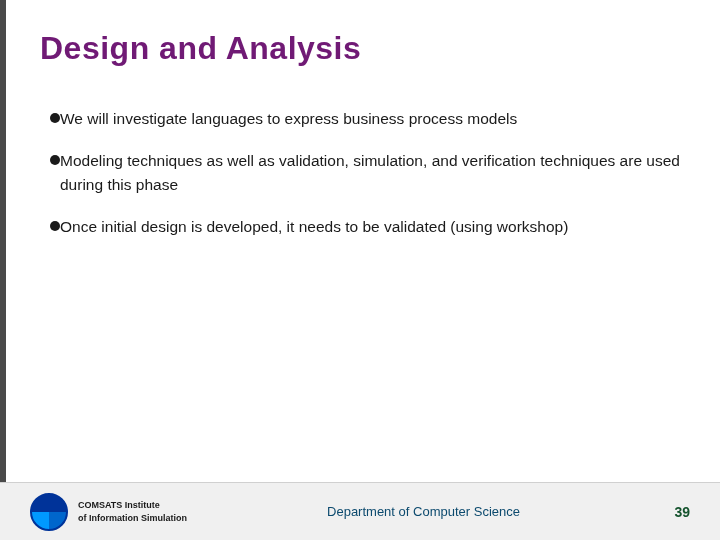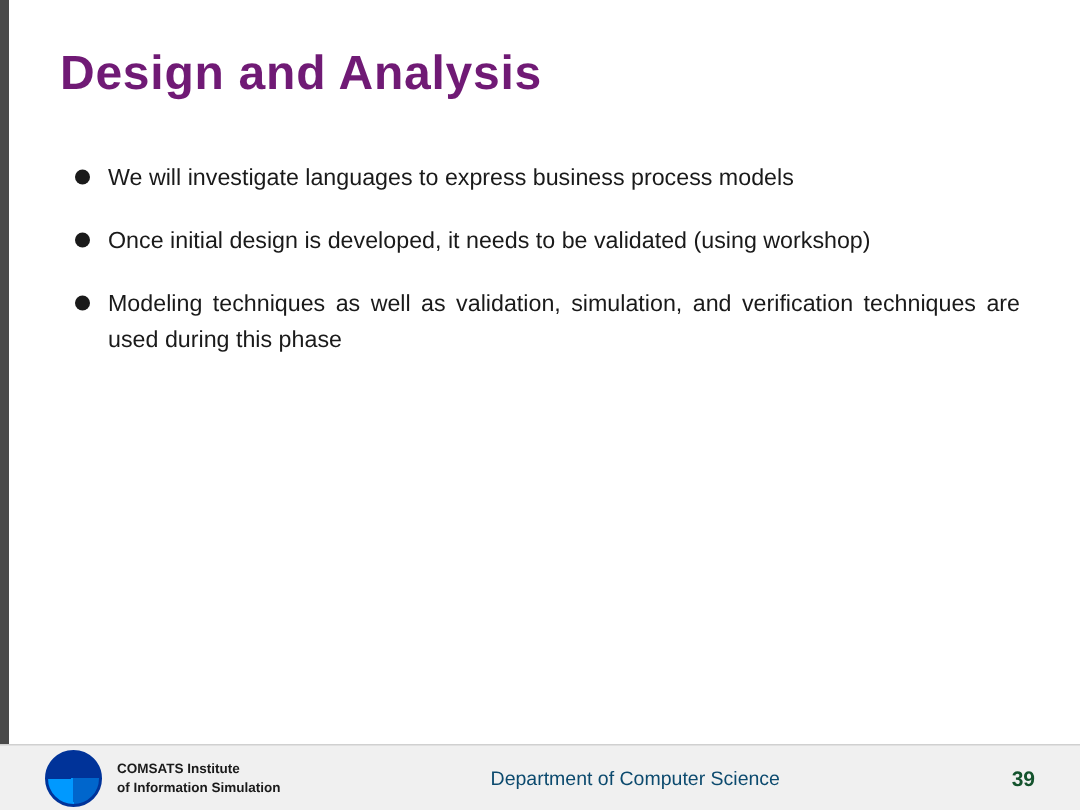--- a/index.html
+++ b/index.html
@@ -43,21 +43,20 @@
     }
 
     .content-area {
       padding-left: 10px;
     }
 
     .bullet-item {
       display: flex;
       align-items: flex-start;
       margin-bottom: 18px;
-      gap: 12px;
     }
 
     .bullet-dot {
       width: 10px;
       height: 10px;
       background: #1a1a1a;
       border-radius: 50%;
       flex-shrink: 0;
       margin-top: 6px;
     }
@@ -68,21 +67,21 @@
       line-height: 1.55;
       text-align: justify;
       flex: 1;
     }
 
     .footer {
       position: absolute;
       bottom: 0;
       left: 0;
       right: 0;
-      height: 44px;
+      height: 58px;
       background: #f0f0f0;
       border-top: 1px solid #d0d0d0;
       display: flex;
       align-items: center;
       justify-content: space-between;
       padding: 0 30px;
     }
 
     .footer-logo-area {
       display: flex;
@@ -133,26 +132,26 @@
 
   <div class="content-area">
 
     <div class="bullet-item">
       <div class="bullet-dot"></div>
       <span class="bullet-text">We will investigate languages to express business process models</span>
     </div>
 
     <div class="bullet-item">
       <div class="bullet-dot"></div>
-      <span class="bullet-text">Once initial design is developed, it needs to be validated (using workshop)</span>
+      <span class="bullet-text">Modeling techniques as well as validation, simulation, and verification techniques are used during this phase</span>
     </div>
 
     <div class="bullet-item">
       <div class="bullet-dot"></div>
-      <span class="bullet-text">Modeling techniques as well as validation, simulation, and verification techniques are used during this phase</span>
+      <span class="bullet-text">Once initial design is developed, it needs to be validated (using workshop)</span>
     </div>
 
   </div>
 
   <div class="footer">
     <div class="footer-logo-area">
       <div class="logo-circle"></div>
       <div class="logo-text">
         <div>COMSATS Institute</div>
         <div>of Information Simulation</div>

